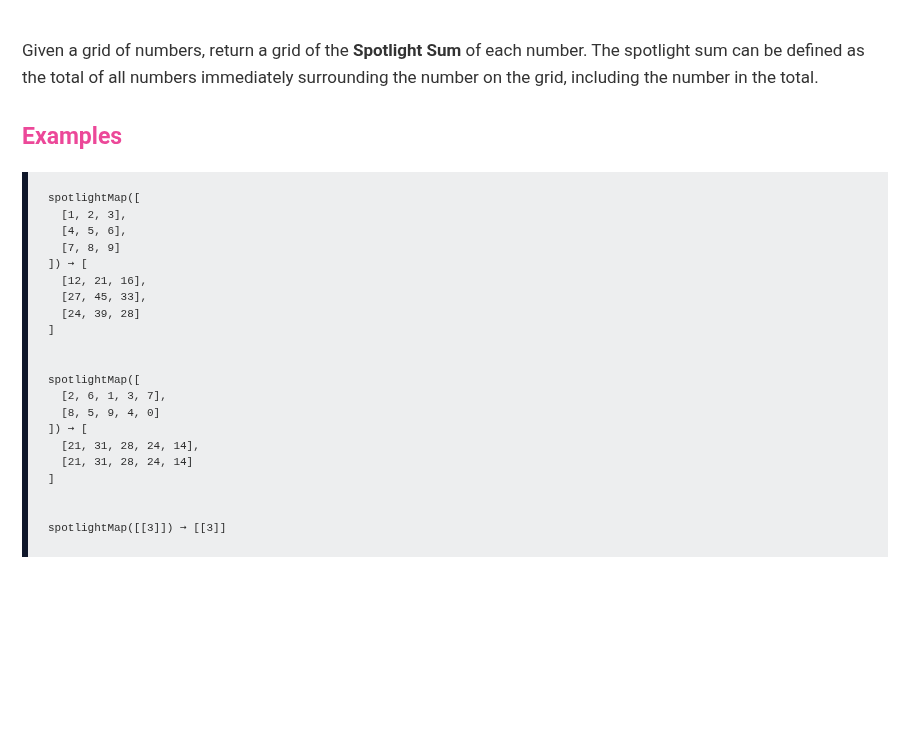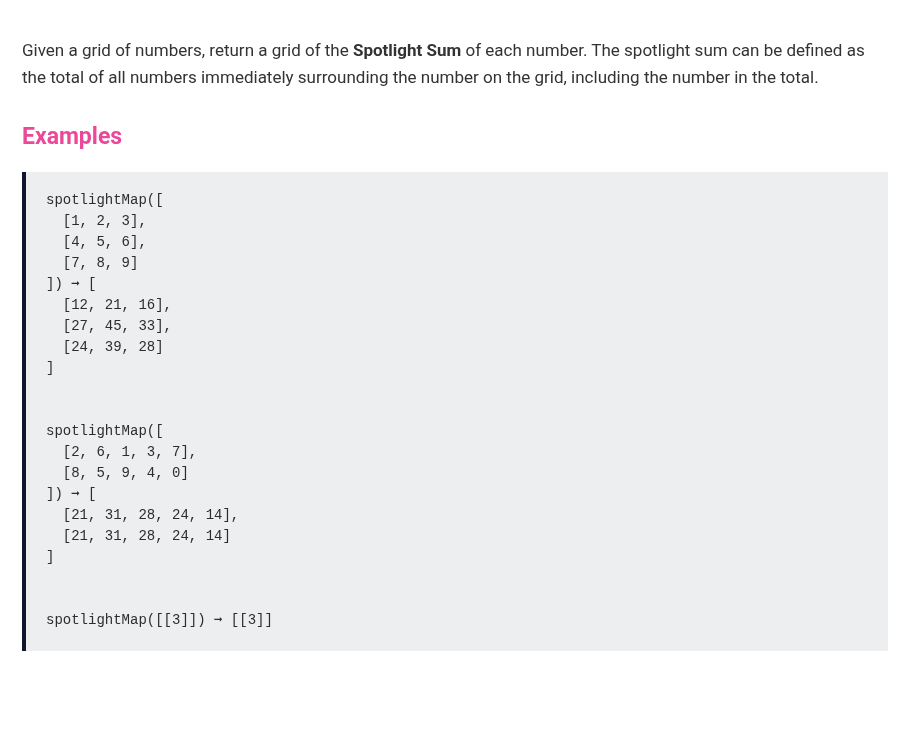--- a/index.html
+++ b/index.html
@@ -21,24 +21,24 @@
     text-align: center;
   }
   h3.examples-heading {
     font-size: 23px;
     font-weight: 700;
     margin: 28px 0 16px 0;
     color: #ec4899;
   }
   .code-block {
     background: #edeeef;
-    border-left: 4px solid #0f172a;
+    border-left: 6px solid #0f172a;
     padding: 18px 20px 20px 20px;
     font-family: "SFMono-Regular", Consolas, "Liberation Mono", Menlo, Courier, monospace;
-    font-size: 14px;
+    font-size: 11px;
     line-height: 1.5;
     white-space: pre;
     color: #2d2d2d;
     overflow: auto;
   }
 </style>
 </head>
 <body>
 
 <p class="description">

